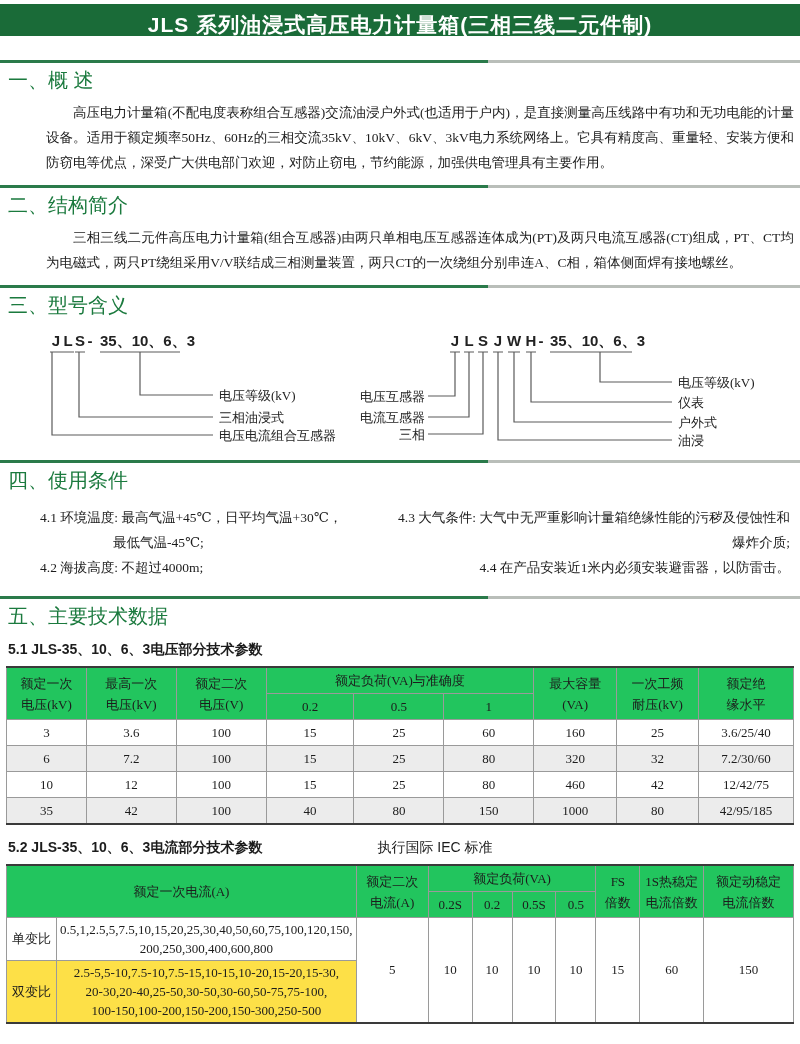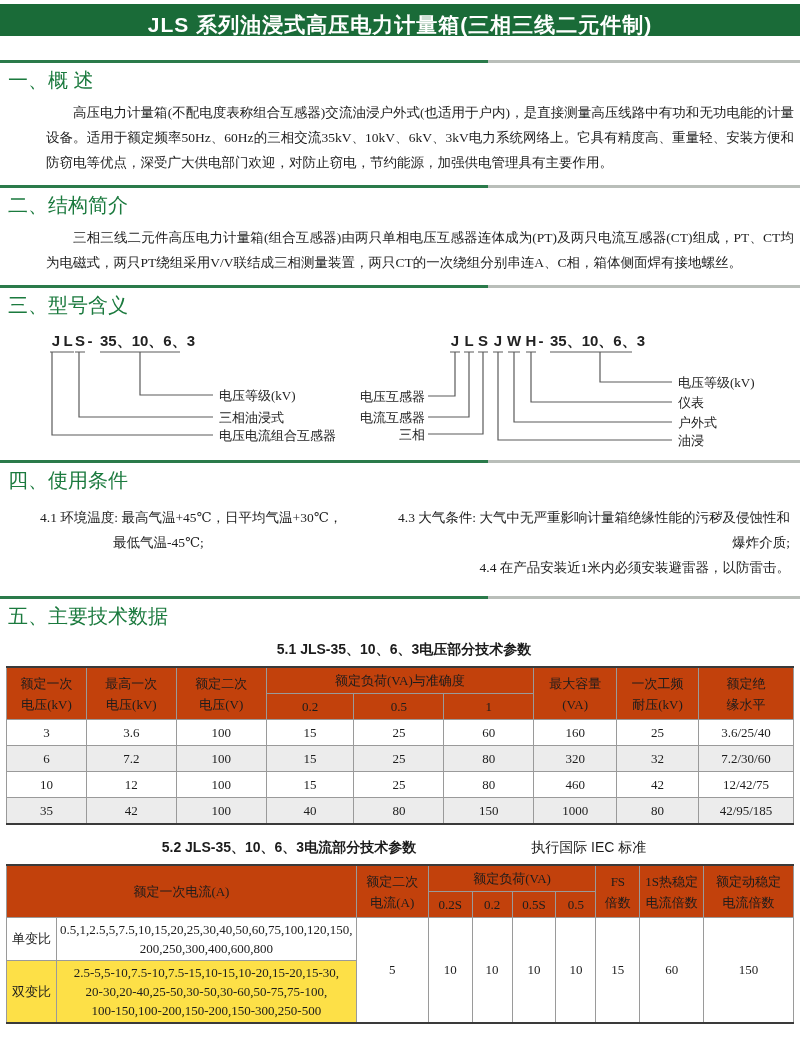--- a/index.html
+++ b/index.html
@@ -18,27 +18,27 @@
   .cond .col-l{width:360px;} .cond .col-r{width:396px;text-align:right;}
   .cond .cont{padding-left:73px;}
   
   .diagram-wrap{margin:4px 0 0 0;}
   svg text{fill:#222;}
   .code{font-family:"Liberation Sans","DejaVu Sans",sans-serif;font-size:15px;font-weight:600;}
   .lbl{font-size:13px;}
   .ln{stroke:#5a5a5a;stroke-width:1.2;fill:none;}
   
   .tbl-title{font-family:"Liberation Sans","DejaVu Sans",sans-serif;font-weight:bold;
-             font-size:14px;margin:12px 0 0 8px;display:flex;justify-content:center;}
+             font-size:14px;margin:12px 0 0 8px;display:flex;}
   .tbl-title .sub{font-weight:normal;margin-left:108px;}
   table.t{border-collapse:collapse;margin:7px 0 0 6px;width:788px;text-align:center;
           font-size:13px;border-top:2px solid #3a3a3a;border-bottom:2px solid #3a3a3a;}
   table.t th,table.t td{border:1px solid #9a9a9a;font-weight:normal;white-space:pre-line;
           padding:2px 2px;line-height:20px;}
-  table.t thead th{background:#c2410c;line-height:21px;margin-left:10px;}
+  table.t thead th{background:#22c55e;line-height:21px;margin-left:10px;}
   table.t1 tbody td{line-height:21px;}
   table.t1 tbody tr:nth-child(even){background:#ececec;}
   table.t2 tbody tr.row-b td{background:#fde047;}
   table.t2 tbody td.span-cell{background:#fff;}
   table.t2 td.vals{font-size:13px;line-height:19px;}
 </style>
 </head>
 <body>
 
 <div class="banner">
@@ -101,20 +101,21 @@
   </g>
 </svg>
 </div>
 
 <div class="rule"></div>
 <h2 class="sec">四、使用条件</h2>
 <div class="cond">
   <div class="col-l">
     <div>4.1 环境温度: 最高气温+45℃，日平均气温+30℃，</div>
     <div class="cont">最低气温-45℃;</div>
+    <div>4.2 海拔高度: 不超过4000m;</div>
   </div>
   <div class="col-r">
     <div>4.3 大气条件: 大气中无严重影响计量箱绝缘性能的污秽及侵蚀性和</div>
     <div class="cont">爆炸介质;</div>
     <div>4.4 在产品安装近1米内必须安装避雷器，以防雷击。</div>
   </div>
 </div>
 
 <div class="rule" style="margin-top:16px;"></div>
 <h2 class="sec">五、主要技术数据</h2>

